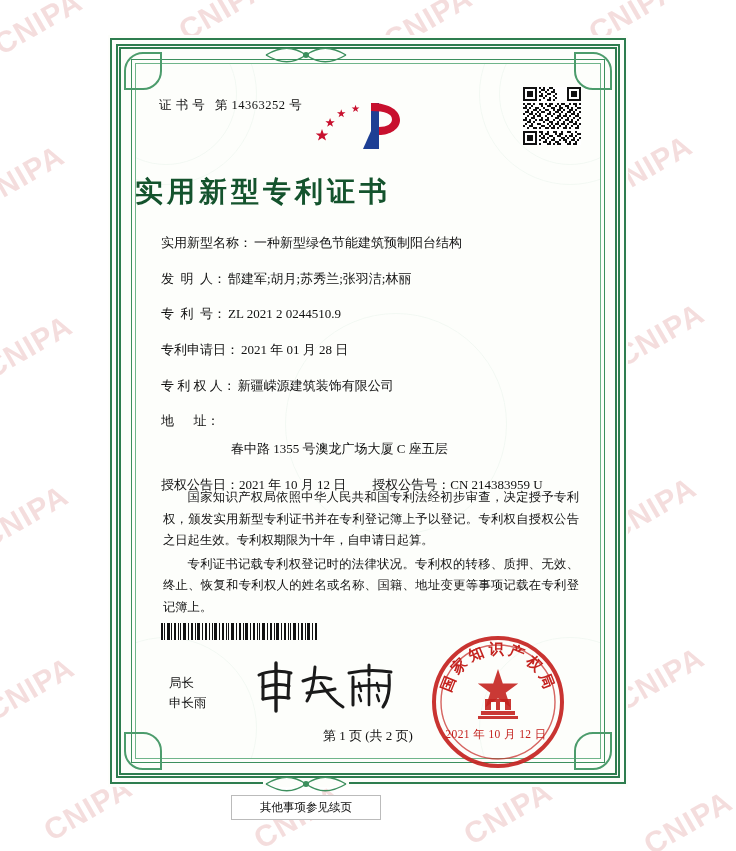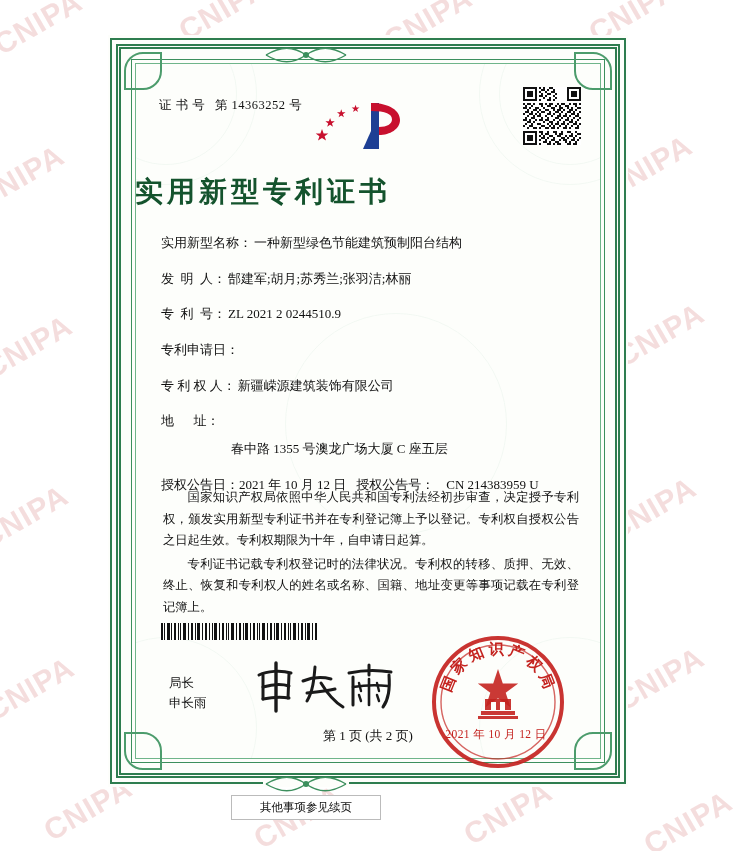--- a/index.html
+++ b/index.html
@@ -211,22 +211,21 @@
   }
   .field-value {
     flex: 1 1 auto;
     padding-left: 2px;
   }
   .field-row.two-col .half {
     display: flex;
     align-items: flex-start;
   }
   .field-row.two-col .half.second {
-    margin-left: 10px;
-    gap: 12px;
+    margin-left: 26px;
   }
   .addr-extra {
     margin-left: 70px;
     display: block;
   }
 
   .body-text {
     position: absolute;
     left: 26px;
     right: 22px;
@@ -617,20 +616,21 @@
         <span class="field-value">郜建军;胡月;苏秀兰;张羽洁;林丽</span>
       </div>
 
       <div class="field-row">
         <span class="field-label">专  利  号：</span>
         <span class="field-value">ZL 2021 2 0244510.9</span>
       </div>
 
       <div class="field-row">
         <span class="field-label">专利申请日：</span>
+        <span class="field-value">2021 年 01 月 28 日</span>
       </div>
 
       <div class="field-row">
         <span class="field-label">专 利 权 人：</span>
         <span class="field-value">新疆嵘源建筑装饰有限公司</span>
       </div>
 
       <div class="field-row">
         <span class="field-label">地      址：</span>
       </div>

